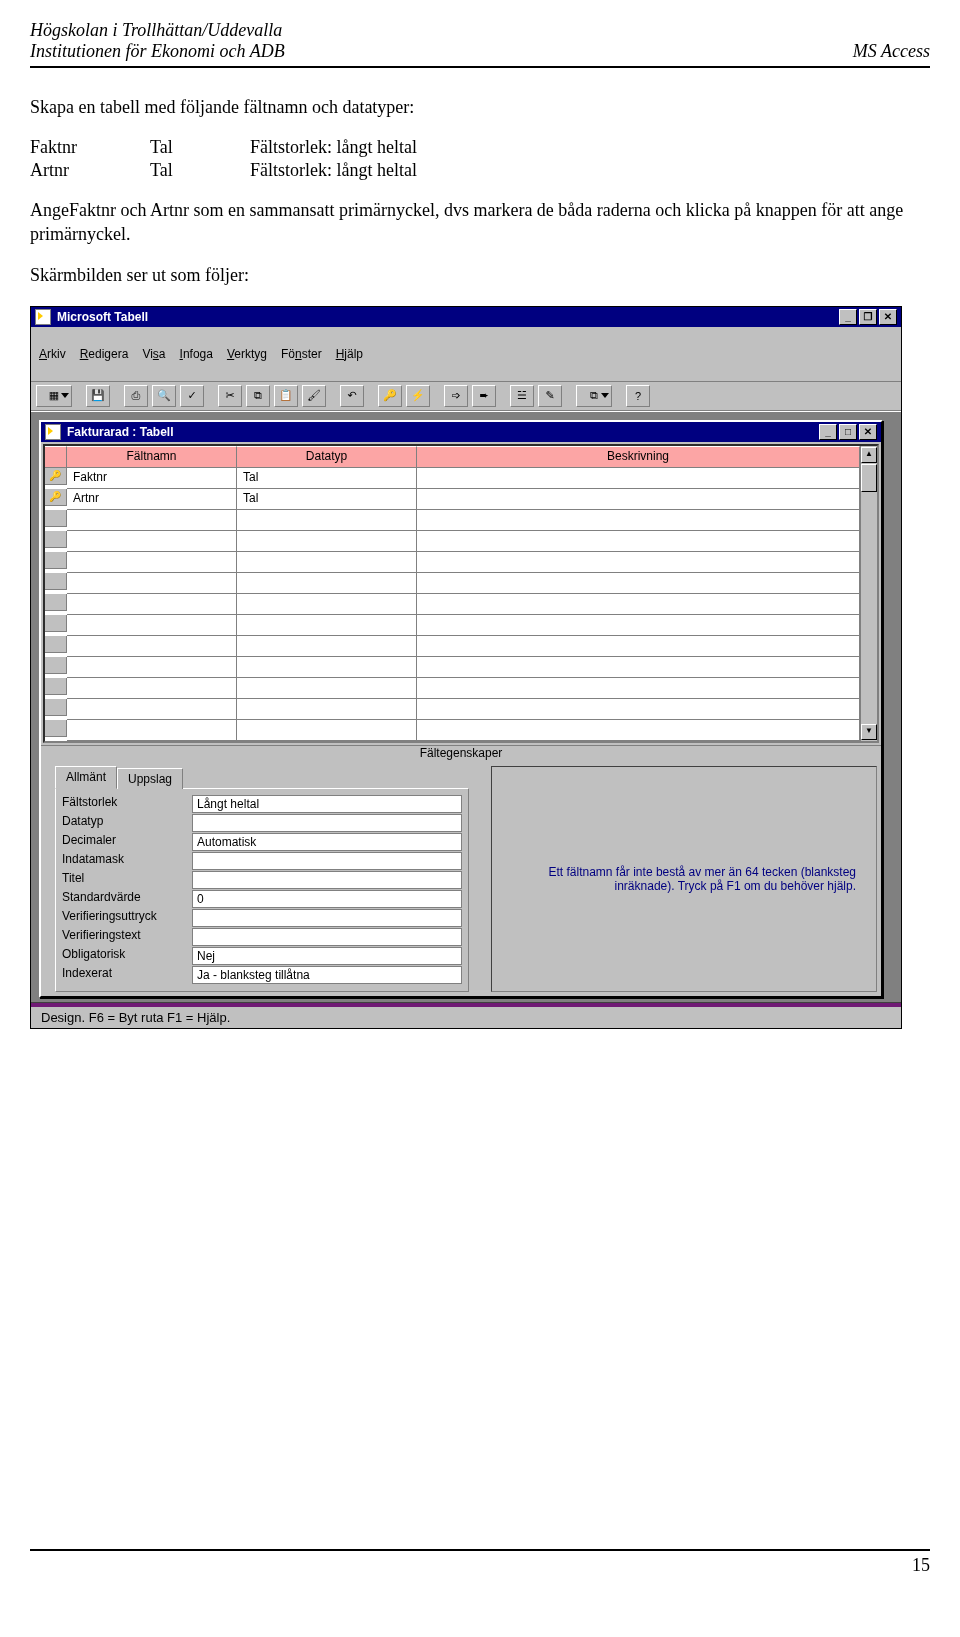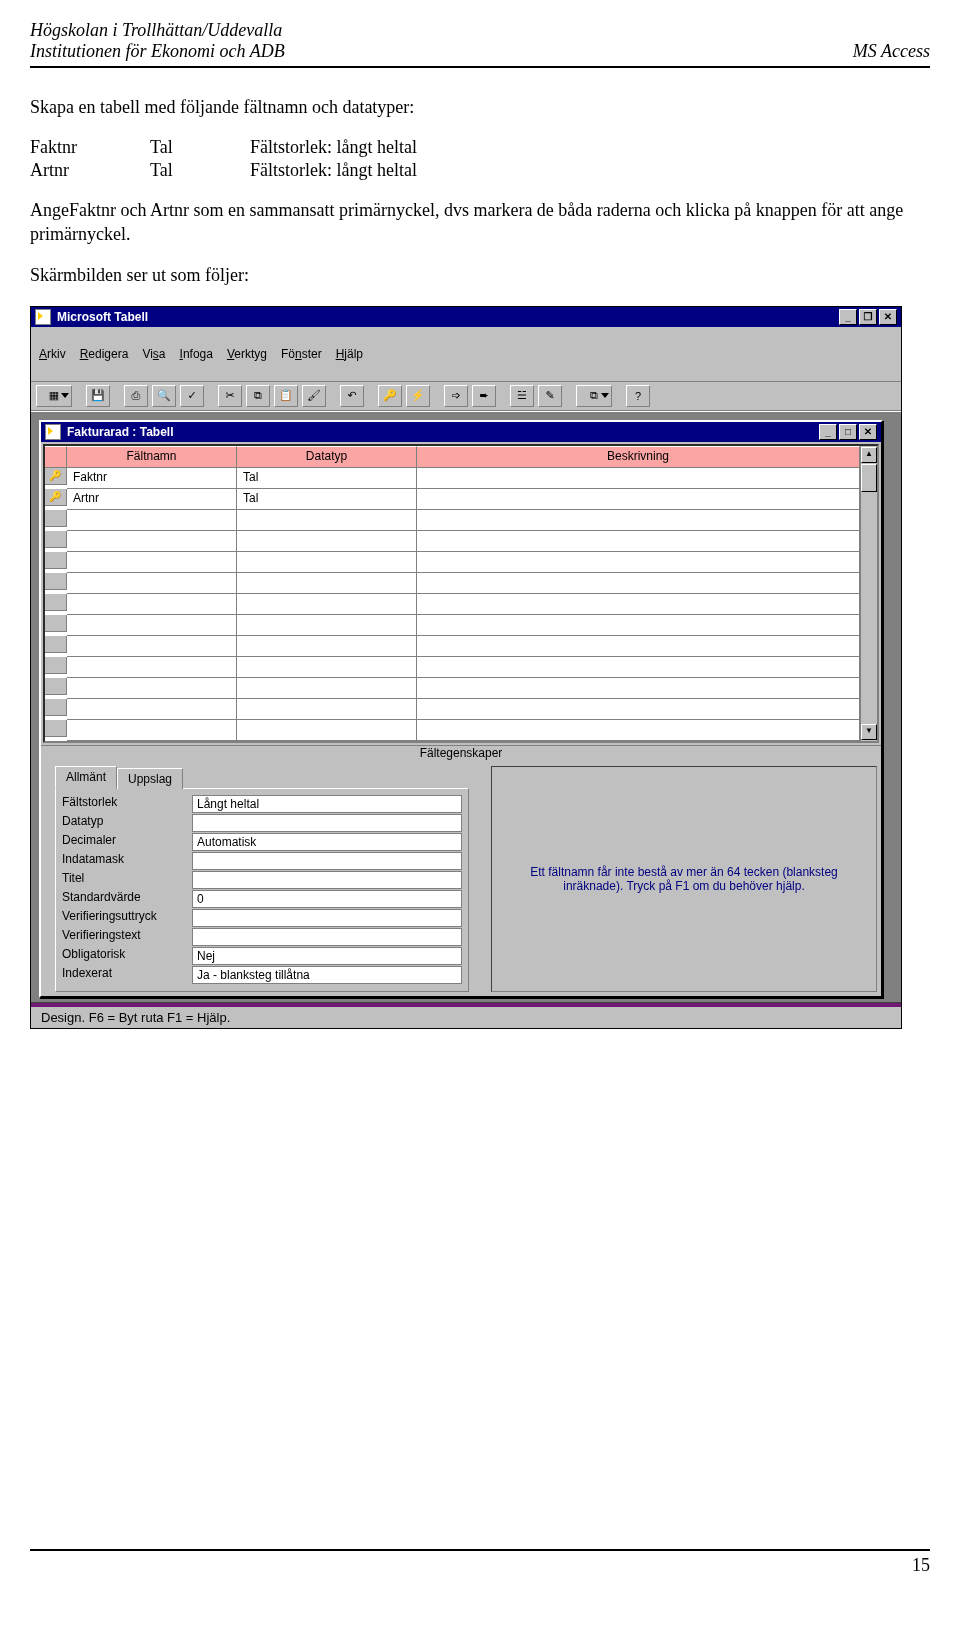--- a/index.html
+++ b/index.html
@@ -162,21 +162,21 @@
   .props-panel { border:1px solid #808080; border-top-color:#fff;
     border-left-color:#fff; background:#c0c0c0; width: 400px;
     padding: 6px; }
   .prop-row { display:grid; grid-template-columns: 130px 1fr;
     font-size:12px; margin-bottom:1px; }
   .prop-val { background:#fff; border:1px solid #808080; padding:1px 4px;
     height:14px; }
   .hint-panel { border:1px solid #808080; border-top-color:#404040;
     border-left-color:#404040; flex:1; margin-left:6px;
     display:flex; align-items:center; justify-content:center;
-    padding: 0 20px; color:#000080; font-size:12px; text-align:center;
+    padding: 0 20px; color:#000080; font-size:12px; text-align:right;
     background:#c0c0c0; }
   .statusbar { background:#c0c0c0; padding:3px 10px; font-size:13px;
     border-top:4px solid #701a75; }
 </style>
 </head>
 <body>
 
 <div class="page">
   <div class="doc-header">
     <div class="doc-header-left">

